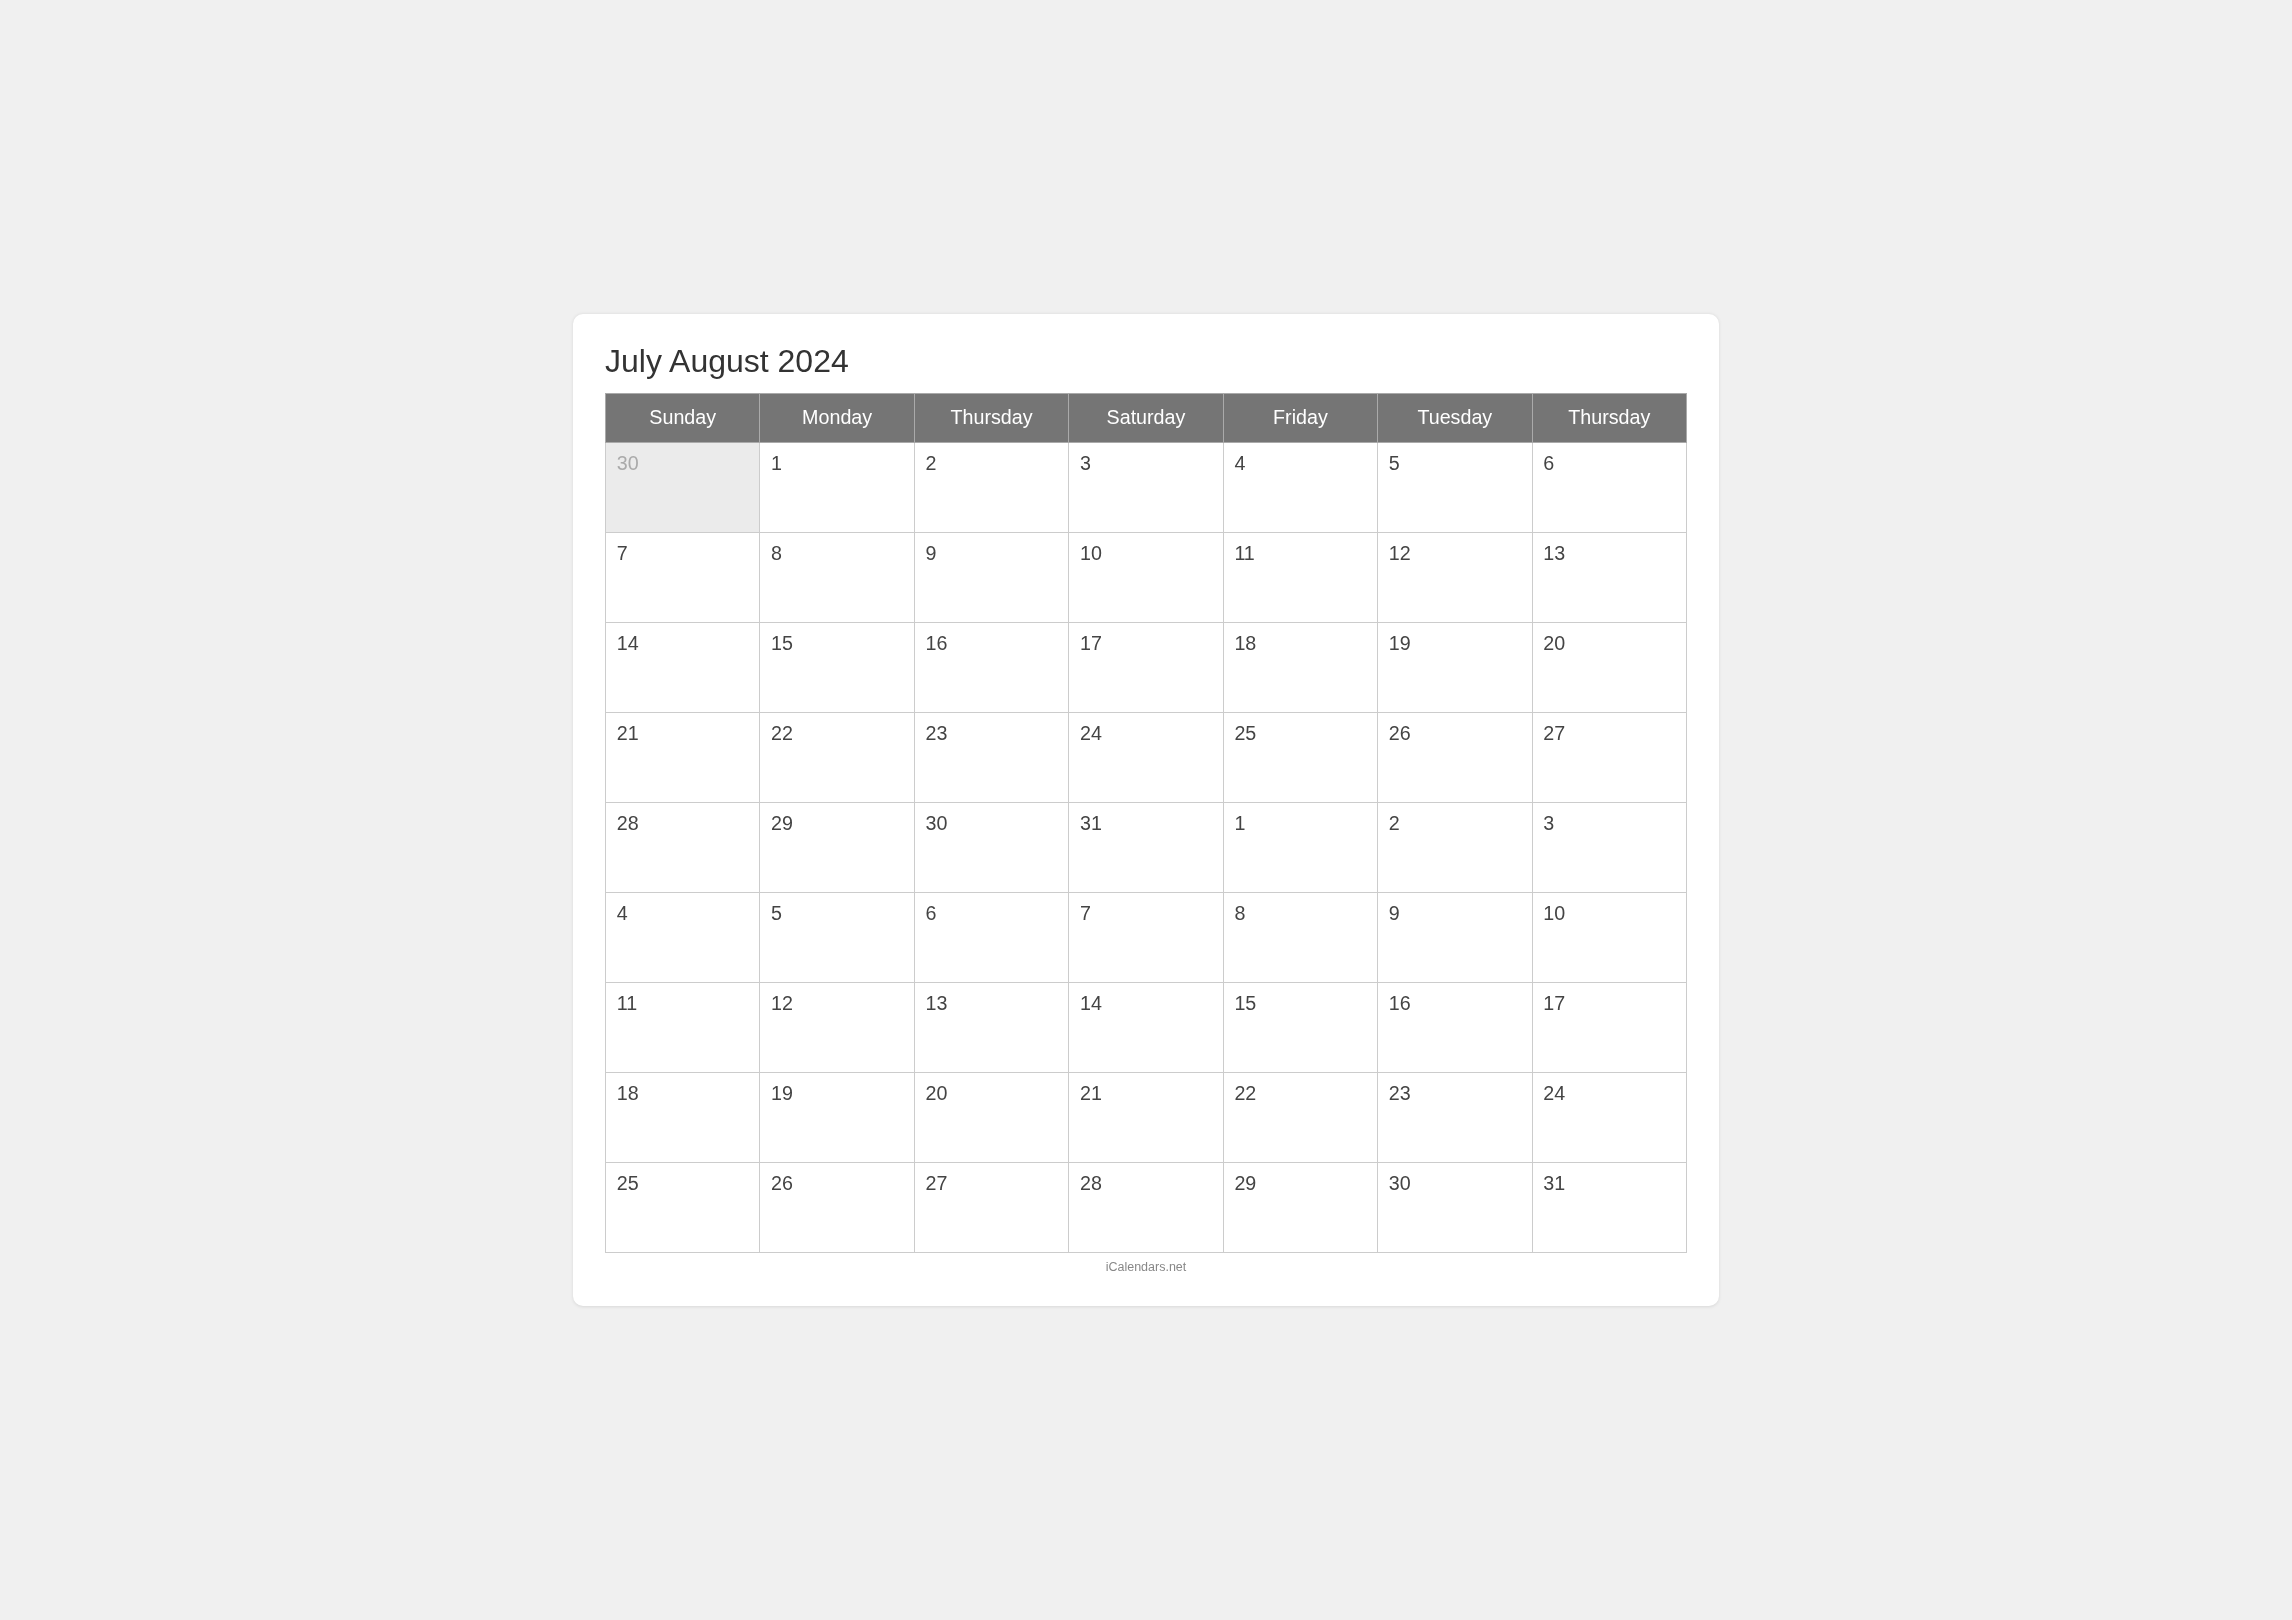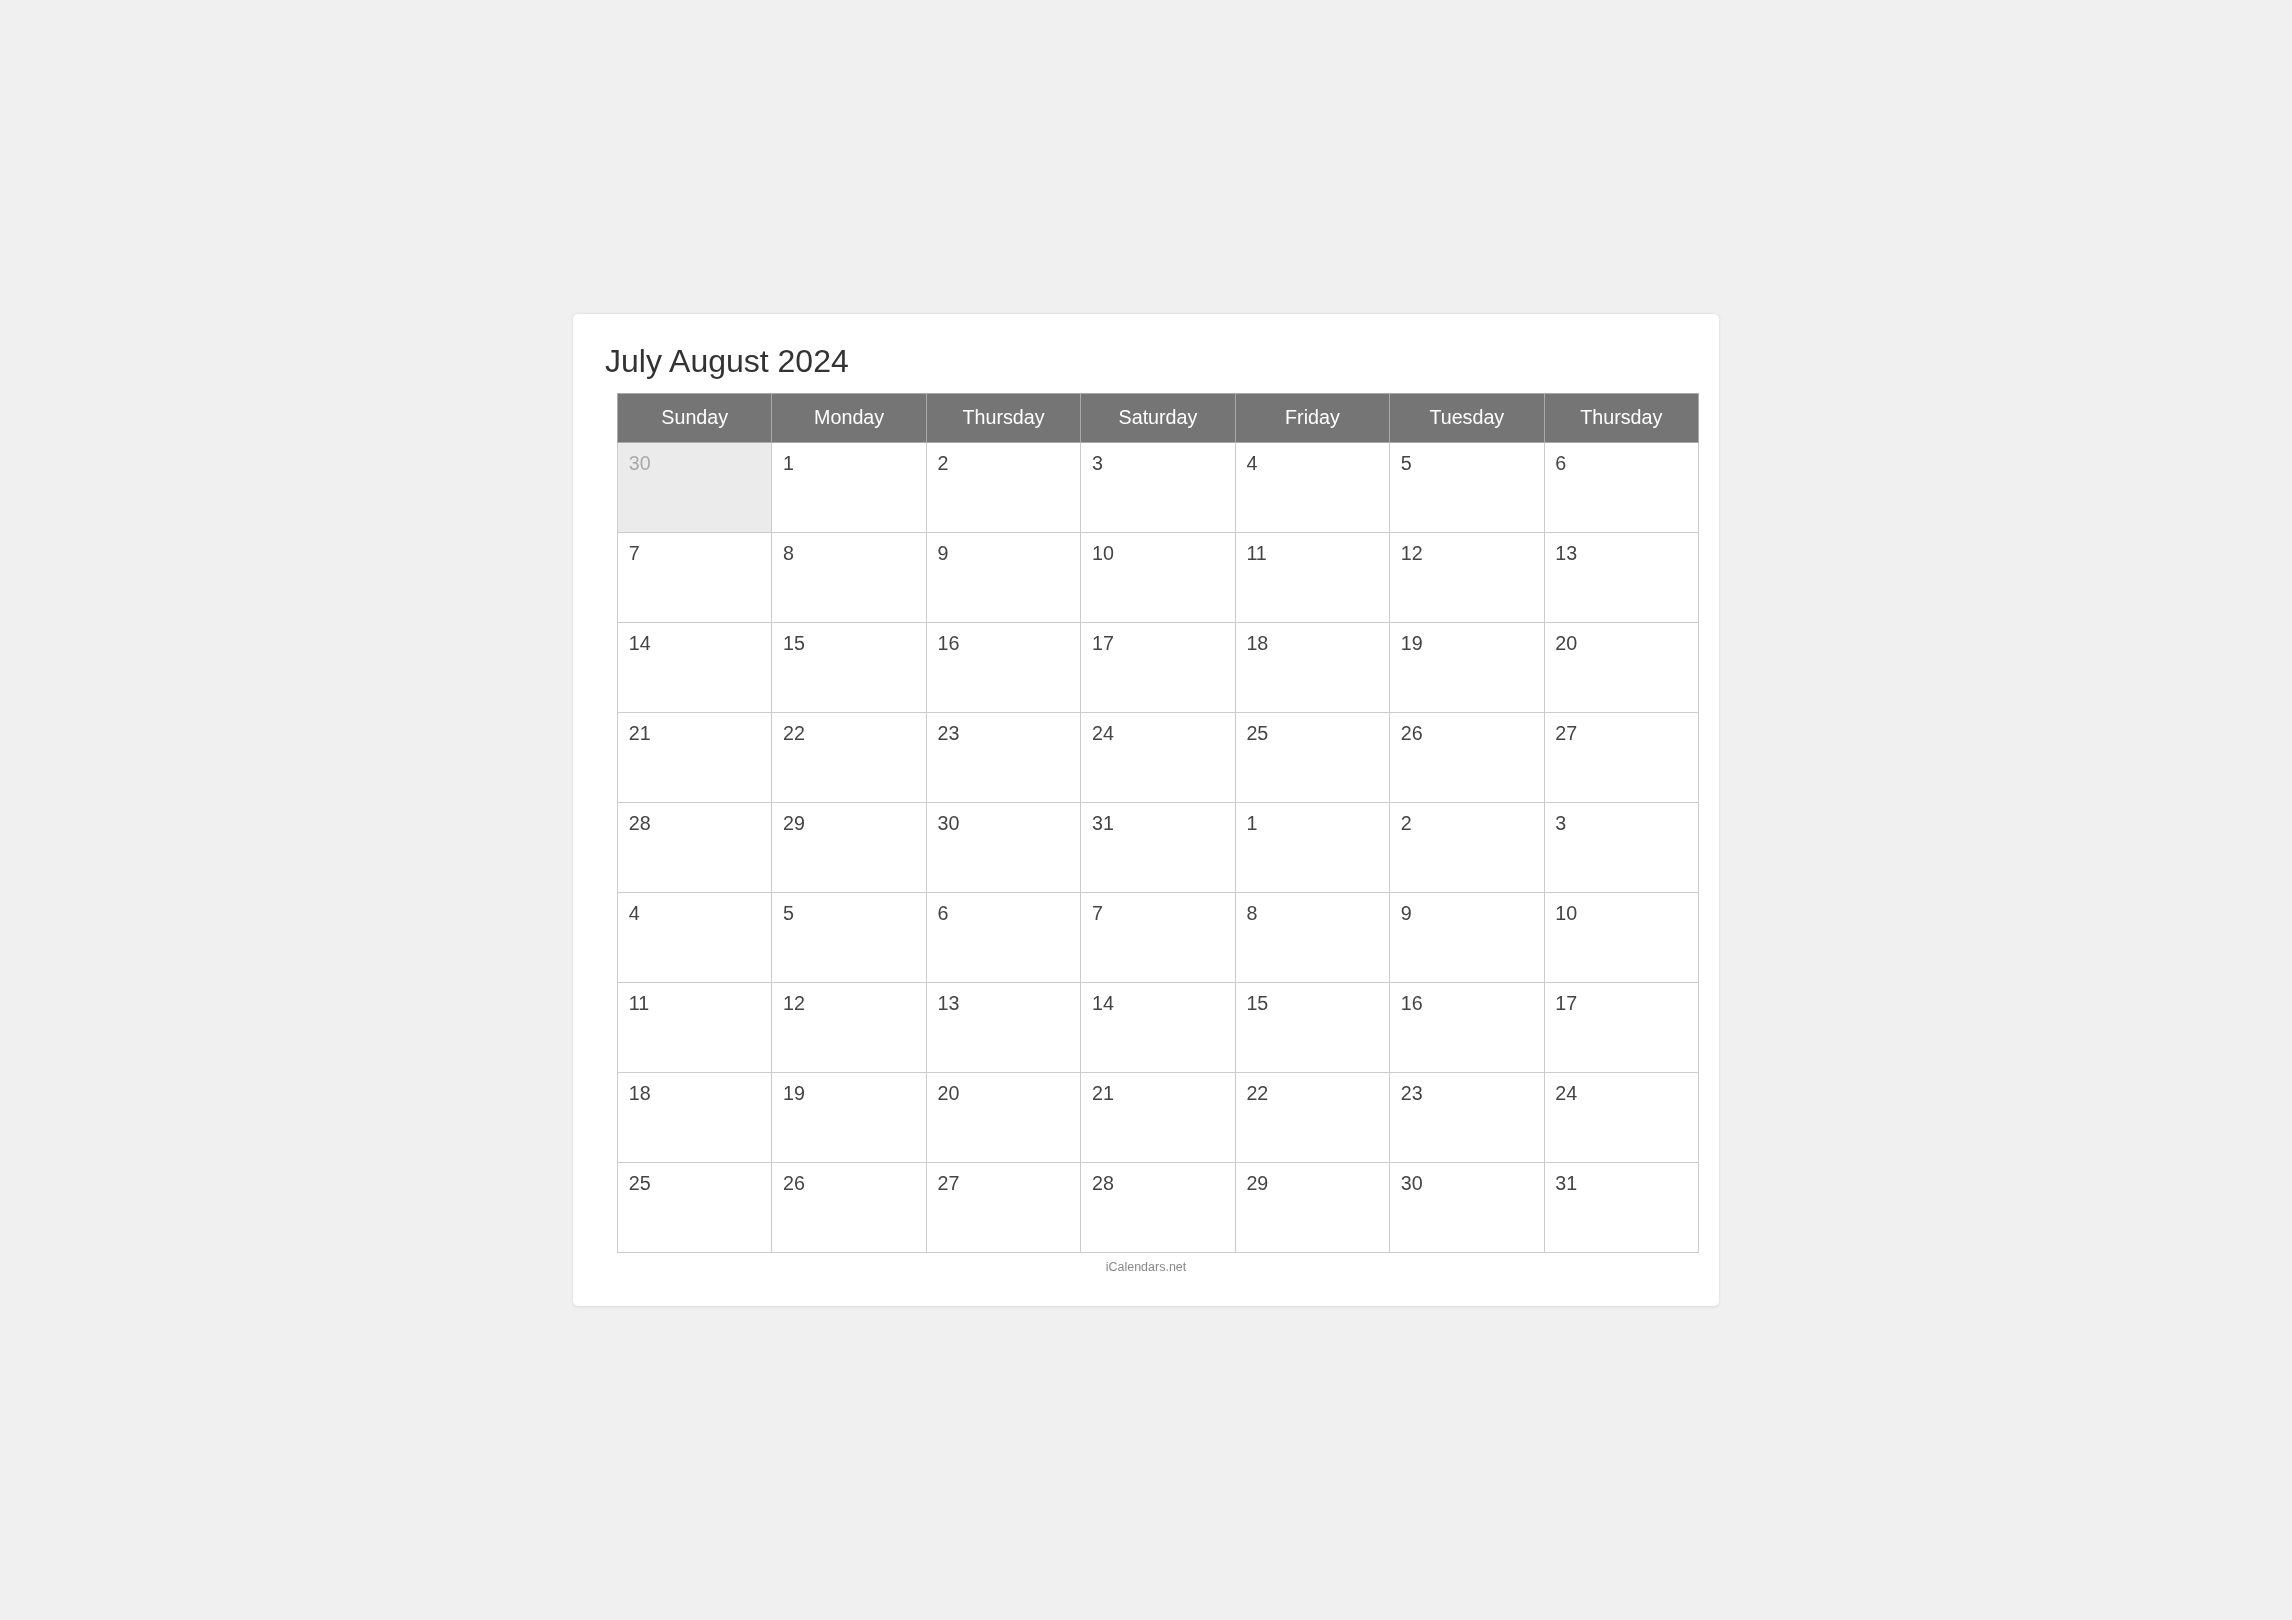--- a/index.html
+++ b/index.html
@@ -13,36 +13,35 @@
       display: flex;
       justify-content: center;
       align-items: center;
       min-height: 100vh;
       font-family: Arial, sans-serif;
     }
 
     .calendar-container {
       background: #ffffff;
       padding: 29px 32px 32px 32px;
-      border-radius: 5px;
+      border-radius: 10px;
       width: 1146px;
       box-shadow: 0 0.9px 3.6px rgba(0,0,0,0.1);
     }
 
     .calendar-title {
       font-size: 32px;
       font-weight: 400;
       color: #333333;
       margin-bottom: 12.5px;
     }
 
     .calendar-table {
       width: 100%;
       border-collapse: collapse;
-      margin-left: 12px;
     }
 
     .calendar-table thead tr th {
       background: #757575;
       color: #ffffff;
       text-align: center;
       font-size: 19.7px;
       font-weight: 400;
       padding: 12.5px 0;
       border: 0.9px solid #aaaaaa;

